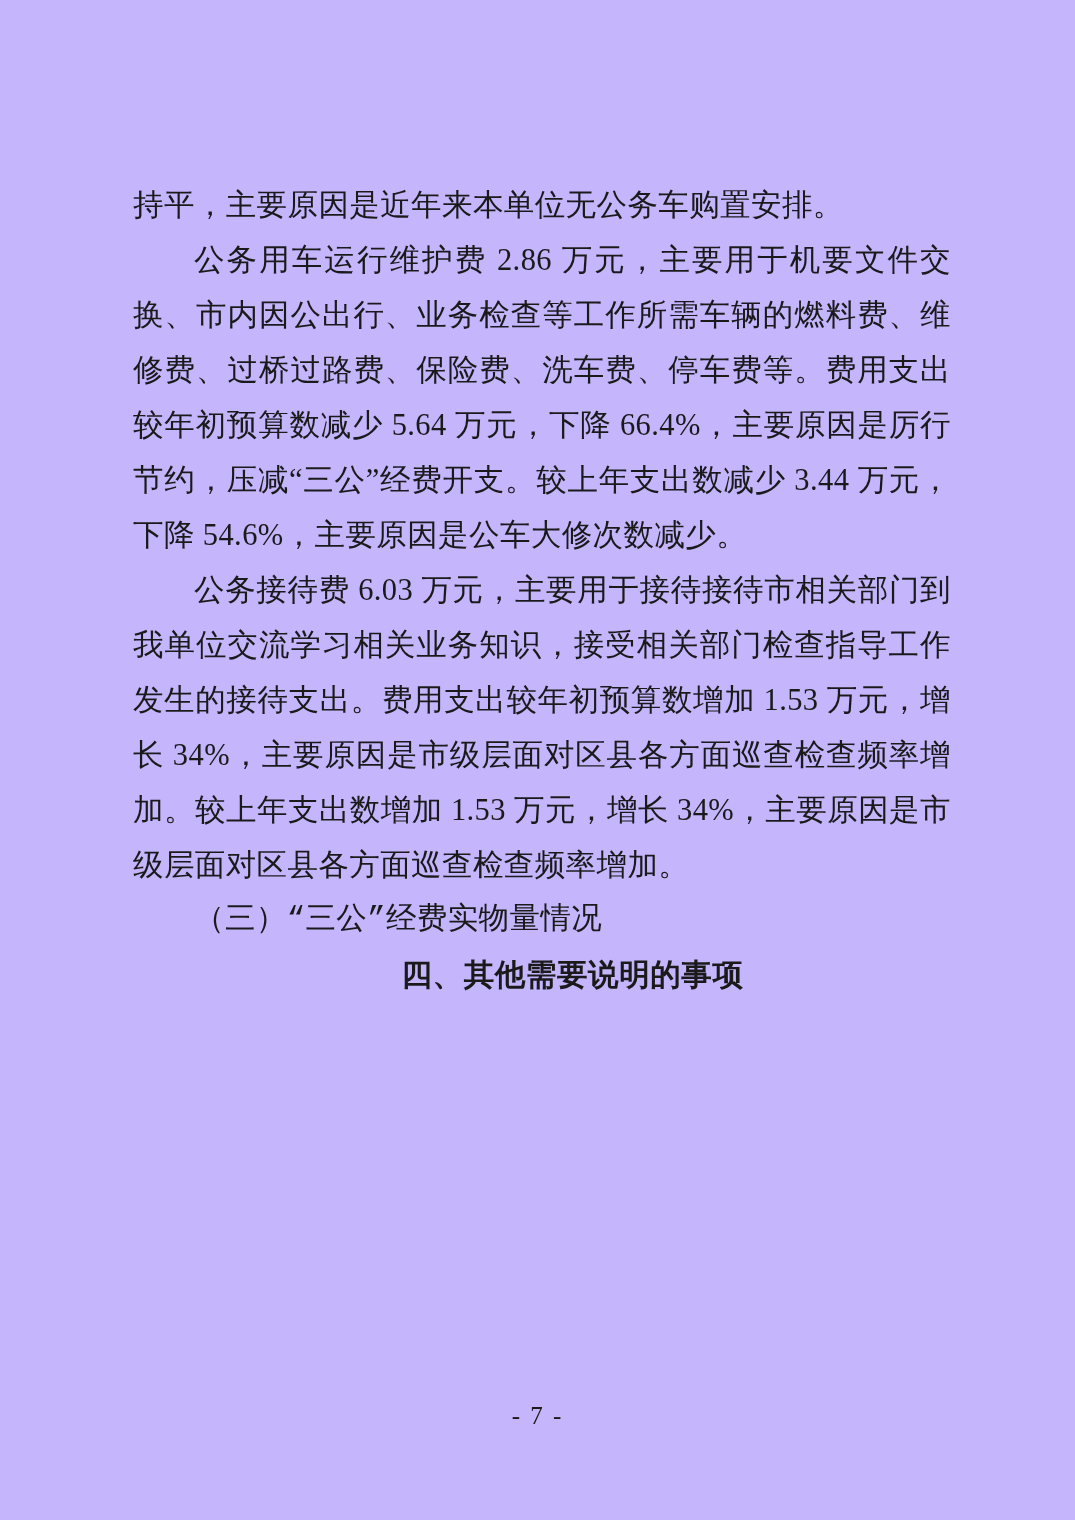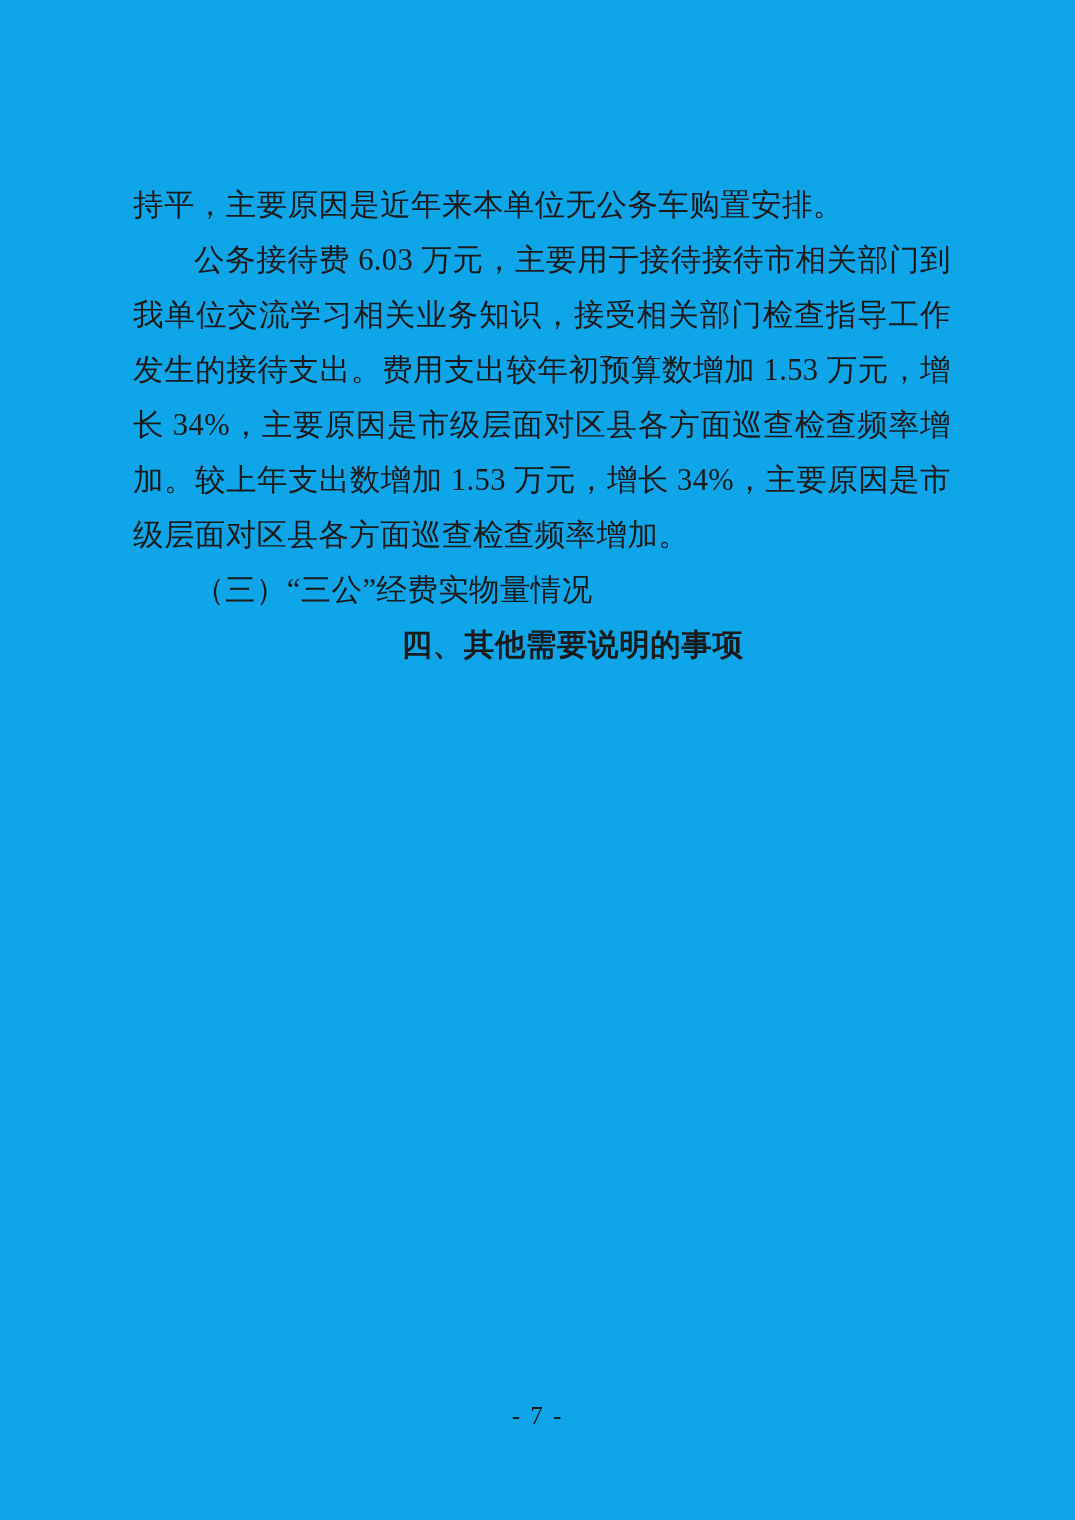--- a/index.html
+++ b/index.html
@@ -4,21 +4,21 @@
 <style>
   html, body {
     margin: 0;
     padding: 0;
     background: #ffffff;
   }
   .page {
     position: relative;
     width: 1075px;
     height: 1520px;
-    background: #0ea5e9;
+    background: #c4b5fd;
     box-sizing: border-box;
     overflow: hidden;
     font-family: "Liberation Serif", "DejaVu Serif", serif;
     color: #1a1a1a;
   }
   .content {
     position: absolute;
     left: 133px;
     top: 178px;
     width: 818px;
@@ -43,20 +43,21 @@
     margin: 0;
     letter-spacing: 0.6px;
     text-align: center;
   }
   .subheading {
     font-size: 30.5px;
     line-height: 55px;
     text-indent: 61px;
     margin: 0;
     letter-spacing: 0.4px;
+    font-family: Liberation Mono, monospace;
   }
   .pagenum {
     position: absolute;
     left: 0;
     right: 0;
     top: 1402px;
     text-align: center;
     font-size: 25px;
     font-family: "Liberation Serif", "DejaVu Serif", serif;
     color: #1a1a1a;
@@ -65,20 +66,21 @@
 </style>
 </head>
 <body>
 
 <div class="page">
 
   <div class="content">
 
     <p class="para">持平，主要原因是近年来本单位无公务车购置安排。</p>
 
+    <p class="para indent">公务用车运行维护费 2.86 万元，主要用于机要文件交换、市内因公出行、业务检查等工作所需车辆的燃料费、维修费、过桥过路费、保险费、洗车费、停车费等。费用支出较年初预算数减少 5.64 万元，下降 66.4%，主要原因是厉行节约，压减“三公”经费开支。较上年支出数减少 3.44 万元，下降 54.6%，主要原因是公车大修次数减少。</p>
 
     <p class="para indent">公务接待费 6.03 万元，主要用于接待接待市相关部门到我单位交流学习相关业务知识，接受相关部门检查指导工作发生的接待支出。费用支出较年初预算数增加 1.53 万元，增长 34%，主要原因是市级层面对区县各方面巡查检查频率增加。较上年支出数增加 1.53 万元，增长 34%，主要原因是市级层面对区县各方面巡查检查频率增加。</p>
 
     <p class="subheading">（三）“三公”经费实物量情况</p>
 
 
     <p class="heading">四、其他需要说明的事项</p>
 
 
   </div>

